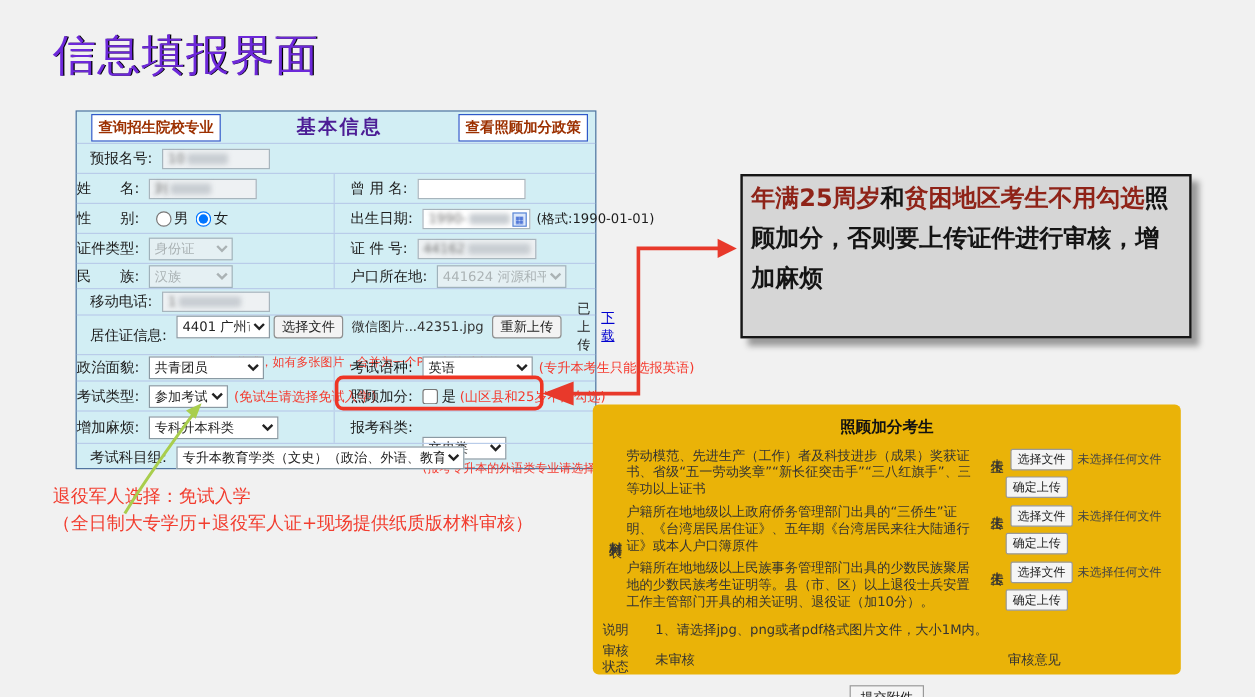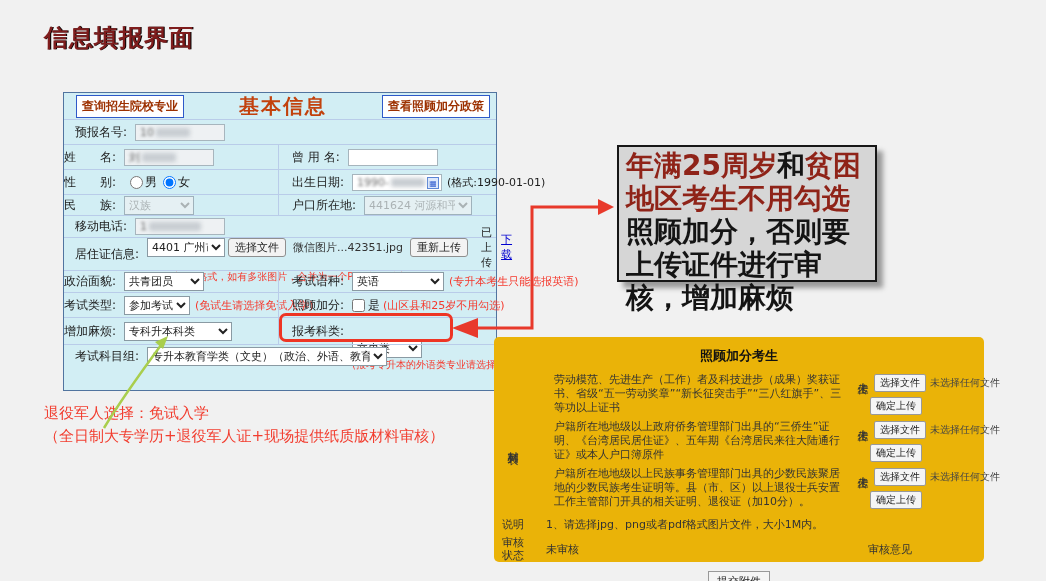--- a/index.html
+++ b/index.html
@@ -8,21 +8,21 @@
     font-family:"DejaVu Sans", sans-serif;
     background:#f1f1f1;
     position:relative;
     overflow:hidden;
   }
   #stage { position:absolute; inset:0; width:1046px; height:581px; }
 
   
   .page-title {
     position:absolute; left:44px; top:22px;
-    font-size:24px; font-weight:700; color:#7f1d1d;
+    font-size:36px; font-weight:400; color:#6d28d9;
     letter-spacing:1px; text-shadow:1px 0 0 #000;
   }
 
   
   .form-panel {
     position:absolute; left:63px; top:92px; width:434px; height:299px;
     background:#d2eef4; border:1px solid #51749f;
   }
   .frow { display:flex; align-items:center; border-top:1px solid #b9cce9; position:relative; }
   .frow:first-child { border-top:none; }
@@ -52,80 +52,80 @@
   }
   select:disabled { color:#9a9a9a; background:#eef1f3; }
 
   .hint { color:#f5392d; font-size:11px; white-space:nowrap; margin-left:5px; }
   .hint.sm { font-size:10px; margin-left:0; }
 
   .hdr-row { height:26px; display:flex; align-items:center; justify-content:space-between;
     padding:0 6px 0 12px; }
   .hdr-btn { background:#fff; border:1px solid #2e59c9; color:#9c3000; font-weight:bold;
     font-size:12px; padding:2px 5px; cursor:pointer; font-family:"DejaVu Sans", sans-serif; }
-  .form-title { font-size:20px; font-weight:bold; color:#c2410c; letter-spacing:2px; }
+  .form-title { font-size:16px; font-weight:bold; color:#4c1d95; letter-spacing:2px; }
 
   .mini-btn { font-size:11px; background:#f3f3f3; border:1px solid #8f8f8f; border-radius:3px;
     padding:1px 6px; color:#222; white-space:nowrap; cursor:pointer;
     font-family:"DejaVu Sans", sans-serif; }
   .file-name { font-size:11px; color:#333; margin:0 4px; white-space:nowrap; }
   .uploaded { font-size:11px; color:#222; margin:0 6px 0 10px; }
   a.dl { font-size:11px; color:#0000d0; text-decoration:underline; }
 
   .stackcell { display:flex; flex-direction:column; justify-content:center; align-items:flex-start; }
 
   
   .bonus-highlight {
     position:absolute; left:279px; top:313px; width:174px; height:29px;
     border:3px solid #ee3524; border-radius:7px; pointer-events:none; z-index:6;
   }
 
   
   .callout {
-    position:absolute; left:617px; top:145px; width:260px; height:137px;
+    position:absolute; left:617px; top:145px; width:376px; height:137px;
     background:#d6d6d6; border:2px solid #161616;
     box-shadow:6px 6px 5px #9a9a9a;
     padding:2px 7px; z-index:4;
-    font-size:28px; font-weight:bold; line-height:33px; color:#141414;
+    font-size:20px; font-weight:bold; line-height:33px; color:#141414;
   }
   .callout .dk { color:#8f2318; }
 
   
   .veteran-note { position:absolute; left:44px; top:402px; color:#f23d2f;
     font-size:15px; line-height:23px; }
 
   
   .bonus-panel {
     position:absolute; left:494px; top:337px; width:490px; height:225px;
     background:#eab308; border-radius:5px; padding:10px 8px 6px 8px;
   }
   .bp-title { text-align:center; font-size:13px; font-weight:bold; color:#111; margin-bottom:8px; }
   .mat-section { display:flex; }
   .vtext { writing-mode:vertical-lr; text-orientation:upright; font-size:11px; color:#333;
     letter-spacing:1px; line-height:14px; }
   .mat-label { width:20px; display:flex; justify-content:center; align-items:center; flex:none; }
   .mat-items { flex:1; display:flex; flex-direction:column; }
   .mat-item { display:flex; margin-bottom:5px; }
-  .mi-text { width:296px; flex:none; font-size:11px; line-height:14px; color:#333;margin-left:32px; }
+  .mi-text { width:296px; flex:none; font-size:11px; line-height:14px; color:#333; }
   .mi-status { width:18px; flex:none; display:flex; justify-content:center; margin:0 3px; }
   .mi-btns { flex:1; padding-top:1px; }
   .mi-row1 { display:flex; align-items:center; gap:4px; }
   .sbtn { font-size:10px; background:#f5f5f5; border:1px solid #999; border-radius:2px;
     padding:1px 5px; color:#222; cursor:pointer; white-space:nowrap;
     font-family:"DejaVu Sans", sans-serif; }
   .nofile { font-size:10px; color:#444; white-space:nowrap; }
   .mi-row2 { margin-top:2px; margin-left:-4px; }
 
   .note-row { display:flex; margin-top:3px; font-size:11px; color:#333; }
   .note-label { width:30px; flex:none; }
   .note-text { margin-left:14px; }
   .audit-row { display:flex; align-items:center; margin-top:4px; font-size:11px; color:#333; }
   .audit-label { width:30px; flex:none; line-height:13px; }
   .audit-status { margin-left:14px; }
-  .audit-opinion { margin-left:auto; margin-right:64px; }
+  .audit-opinion { margin-left:auto; margin-right:92px; }
   .submit-row { text-align:center; margin-top:8px; }
   .submit-btn { font-size:11px; background:#f5f5f5; border:1px solid #999;
     padding:2px 8px; color:#222; cursor:pointer; font-family:"DejaVu Sans", sans-serif; }
 
   
   svg.overlay { position:absolute; inset:0; width:1046px; height:581px;
     pointer-events:none; z-index:5; }
 
   .chk { width:13px; height:13px; margin-right:3px; }
   .rad { margin:0 2px 0 6px; }
@@ -181,20 +181,32 @@
       <div class="fcell right">
         <span class="flabel">出生日期:</span>
         <span class="tbox smudge">
           <span class="blurval">1990-</span>
           <span class="cal-icon">▦</span>
         </span>
         <span class="hint" style="color:#1c1c1c;">(格式:1990-01-01)</span>
       </div>
     </div>
 
+    <div class="frow" style="height:25px;">
+      <div class="fcell left">
+        <span class="flabel">证件类型:</span>
+        <select disabled="" style="width:70px;"><option>身份证</option></select>
+      </div>
+      <div class="fcell right">
+        <span class="flabel">证 件 号:</span>
+        <span class="tbox gray smudge wide">
+            <span class="blurval">44162</span>
+          </span>
+      </div>
+    </div>
 
     <div class="frow" style="height:21px;">
       <div class="fcell left">
         <span class="flabel">民　　族:</span>
         <select disabled="" style="width:70px;"><option>汉族</option></select>
       </div>
       <div class="fcell right">
         <span class="flabel">户口所在地:</span>
         <select disabled="" style="width:108px;"><option>441624 河源和平</option></select>
       </div>
@@ -222,21 +234,21 @@
             <a class="dl" href="#">下载</a>
           </div>
           <span class="hint sm">(PDF或JPG格式，如有多张图片，合并为一个PDF文件后上传！)</span>
         </div>
       </div>
     </div>
 
     <div class="frow" style="height:22px;">
       <div class="fcell left">
         <span class="flabel">政治面貌:</span>
-        <select style="width:80px;"><option>共青团员</option></select>
+        <select style="width:96px;"><option>共青团员</option></select>
       </div>
       <div class="fcell right">
         <span class="flabel">考试语种:</span>
         <select style="width:92px;"><option>英语</option></select>
         <span class="hint">(专升本考生只能选报英语)</span>
       </div>
     </div>
 
     <div class="frow" style="height:25px;">
       <div class="fcell left">

